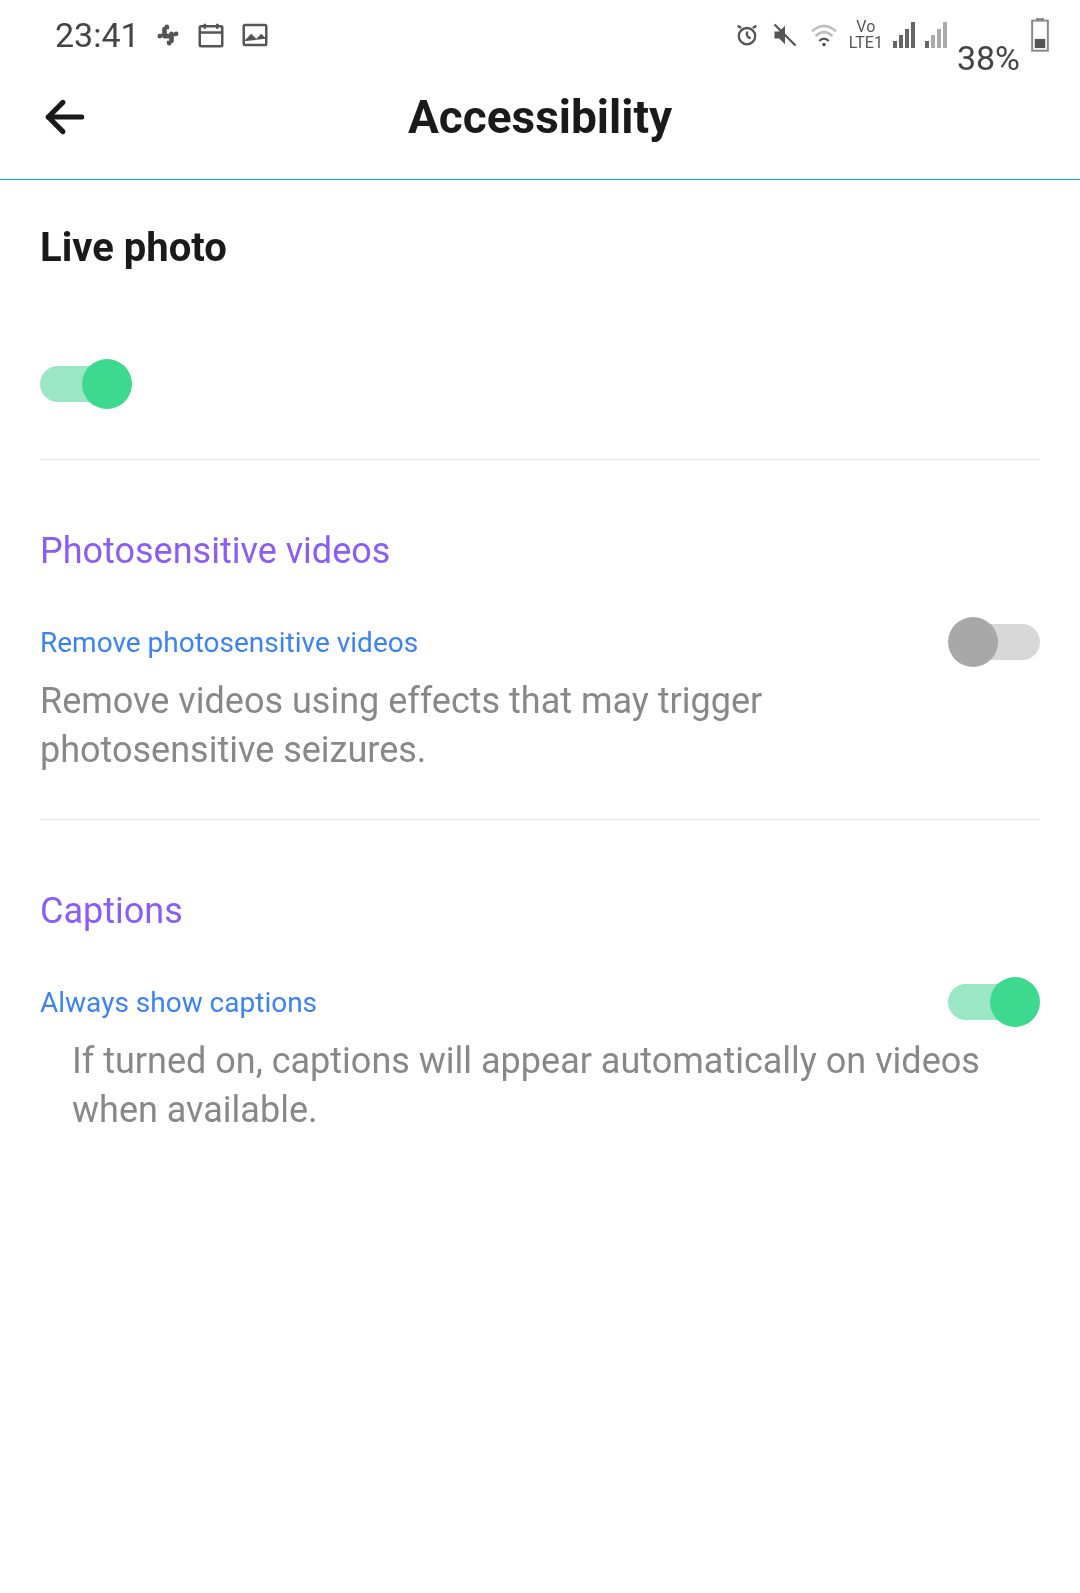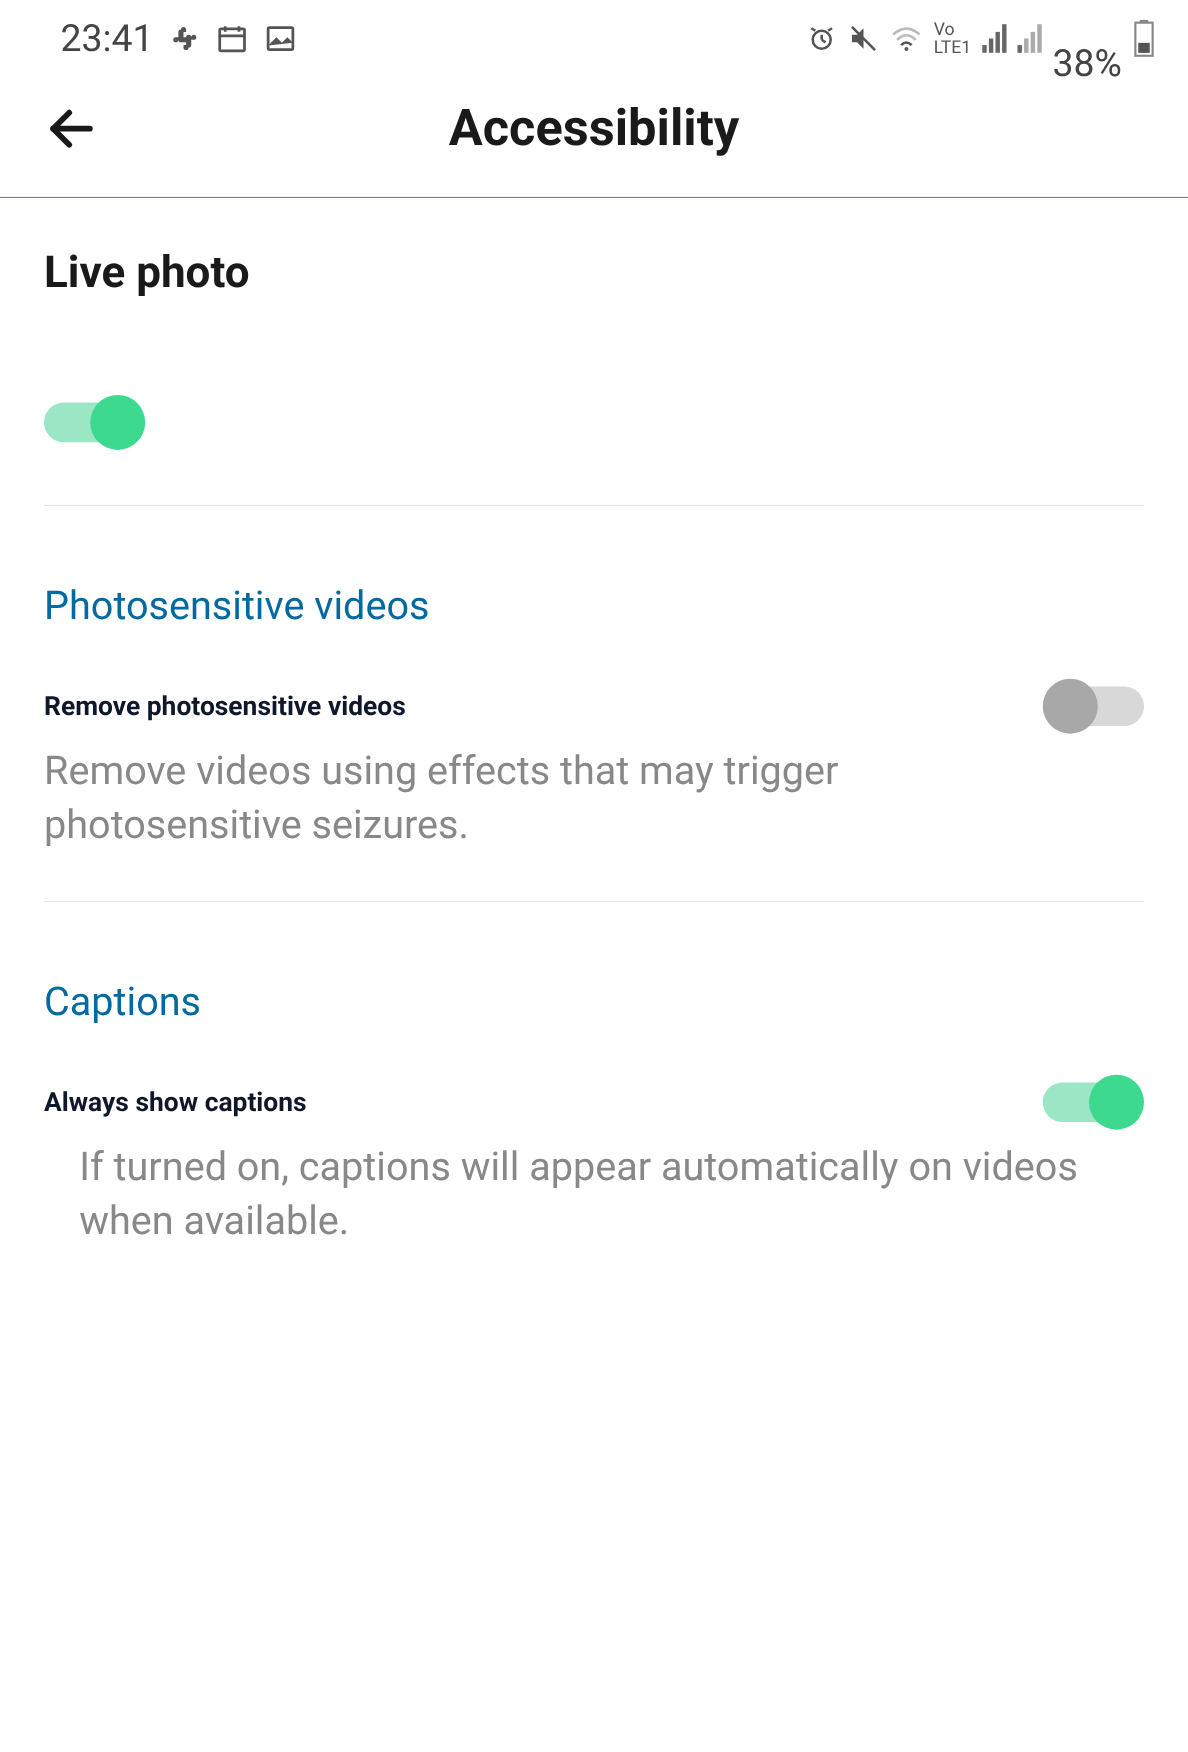--- a/index.html
+++ b/index.html
@@ -85,38 +85,37 @@
       font-weight: 700;
       color: #1a1a1a;
     }
     .section-divider {
       border: none;
       border-top: 1px solid #e5e5e5;
       margin: 0;
     }
     .section-header {
       font-size: 36px;
-      color: #0369a1;
+      color: #8b5cf6;
       font-weight: 400;
       padding-top: 70px;
       padding-bottom: 10px;
     }
     .setting-block {
       padding: 35px 0 45px 0;
     }
     .setting-block-head {
       display: flex;
       justify-content: space-between;
       align-items: center;
       margin-bottom: 10px;
     }
     .setting-title {
-      font-size: 24px;
-      color: #0f172a;
-      font-weight: bold;
+      font-size: 28px;
+      color: #3b82f6;
     }
     .setting-desc {
       font-size: 36px;
       color: #888;
       line-height: 1.35;
       padding-right: 120px;
     }
     .toggle {
       position: relative;
       width: 92px;
@@ -214,21 +213,21 @@
         </svg>
     </span>
     <span class="status-icon">
       <svg width="30" height="24" viewBox="0 0 24 20" fill="none">
           <path d="M2 7 Q12 -2 22 7" stroke="#bbb" stroke-width="2" fill="none"></path>
           <path d="M5 11 Q12 4 19 11" stroke="#bbb" stroke-width="2" fill="none"></path>
           <path d="M8 15 Q12 11 16 15" stroke="#555" stroke-width="2" fill="none"></path>
           <circle cx="12" cy="18" r="1.5" fill="#555"></circle>
         </svg>
     </span>
-    <span style="display:flex;flex-direction:column;line-height:1;">
+    <span style="display:flex;flex-direction:column;align-items:center;line-height:1;">
       <span class="lte-label">Vo</span>
       <span class="lte-label">LTE1</span>
     </span>
     <span class="sig-bars">
       <span style="height:7px"></span>
         <span style="height:13px"></span>
         <span style="height:19px"></span>
         <span style="height:26px"></span>
     </span>
     <span class="sig-bars weak">

